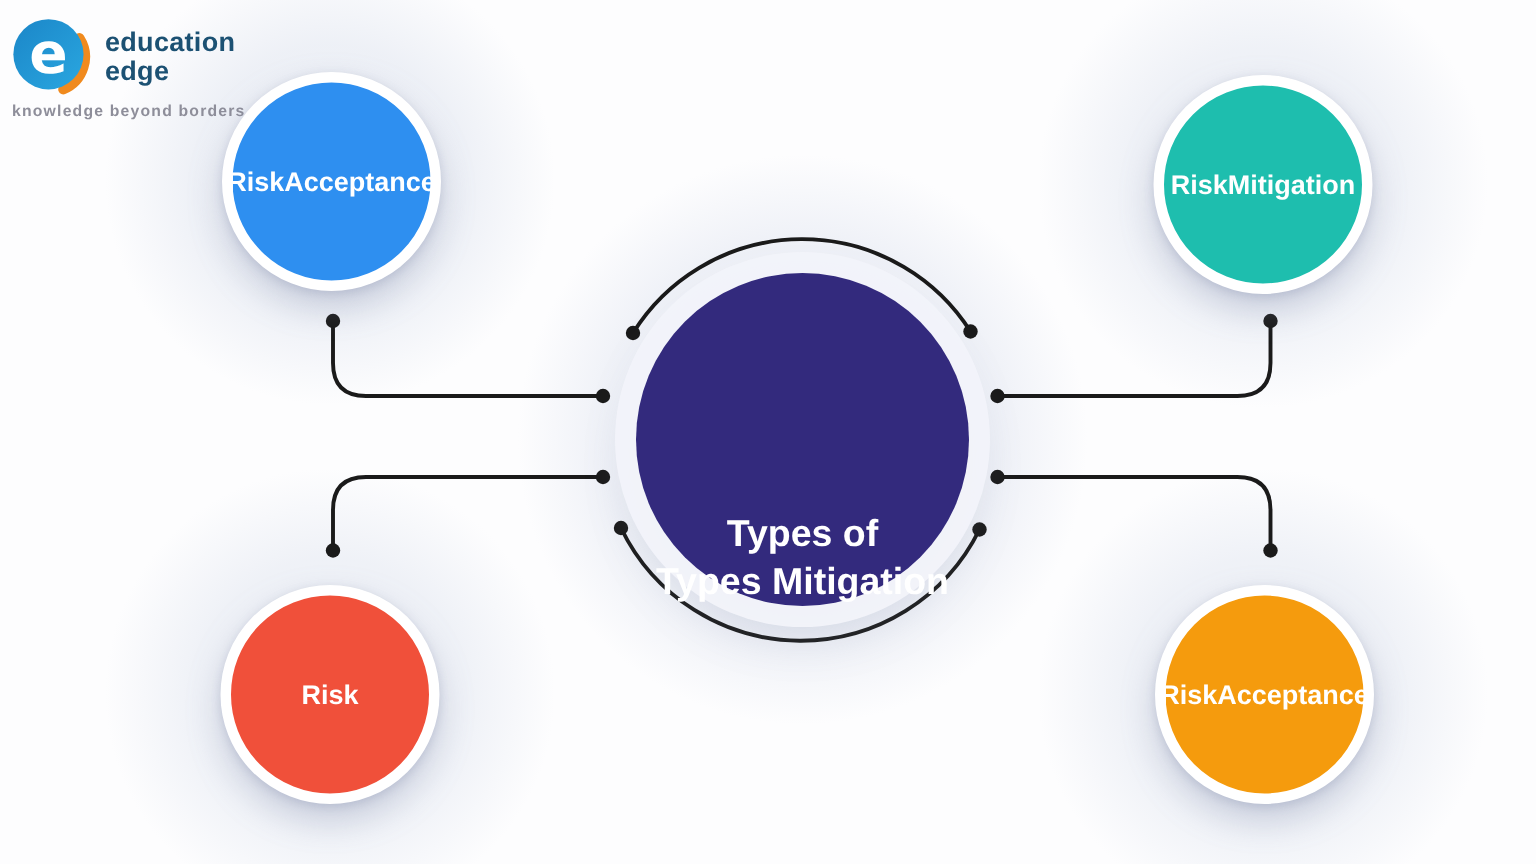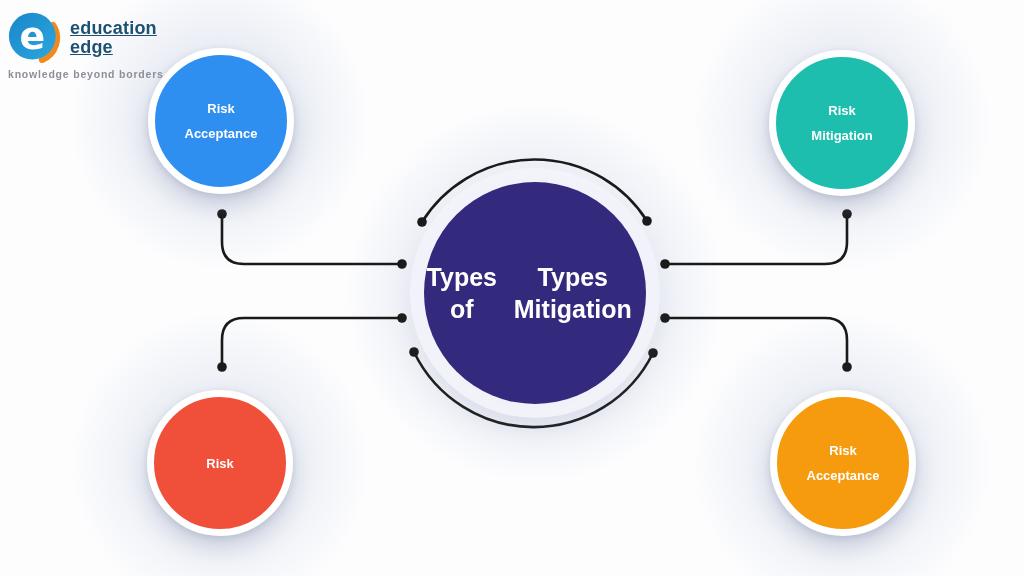--- a/index.html
+++ b/index.html
@@ -33,32 +33,32 @@
   
   .connectors{position:absolute;left:0;top:0;width:1024px;height:576px;}
   .connectors path{stroke:var(--line-color);stroke-width:2.6;fill:none;}
   .connectors circle{fill:var(--line-color);}
 
   
   .node{
     position:absolute;width:132px;height:132px;border-radius:50%;
     border:7px solid #ffffff;
     box-shadow:0 10px 22px rgba(130,140,170,.38), 0 2px 6px rgba(130,140,170,.25);
-    display:flex;flex-direction:column;align-items:center;justify-content:center;
-    color:#ffffff;font-weight:bold;font-size:13px;line-height:25px;text-align:center;
+    display:flex;flex-direction:row;align-items:center;justify-content:center;
+    color:#ffffff;font-weight:bold;font-size:18px;line-height:25px;text-align:center;
   }
   .node-top-left{left:148px;top:48px;}
   .node-top-right{left:769px;top:50px;}
   .node-bottom-left{left:147px;top:390px;}
   .node-bottom-right{left:770px;top:390px;}
 
   .center-circle{
     position:absolute;left:424px;top:182px;width:222px;height:222px;border-radius:50%;
     box-shadow:0 0 0 14px rgba(242,243,250,.95), 0 16px 34px rgba(130,140,170,.30);
-    display:flex;flex-direction:row;align-items:center;justify-content:flex-start;
+    display:flex;flex-direction:column;align-items:center;justify-content:flex-end;
     color:#ffffff;font-weight:bold;font-size:25px;line-height:32px;text-align:center;
   }
 </style>
 </head>
 <body>
 
 <div class="canvas">
 
   <div class="logo">
     <div class="logo-top">
@@ -66,21 +66,21 @@
         <defs>
           <linearGradient id="lgBlue" x1="0" y1="0" x2="1" y2="1">
             <stop offset="0" stop-color="#1b86c8"></stop>
             <stop offset="1" stop-color="#2aa7e0"></stop>
           </linearGradient>
         </defs>
         <path d="M50,17 A26,26 0 0 1 38,55" stroke="#f08a1e" stroke-width="7.5" fill="none" stroke-linecap="round"></path>
         <circle cx="27" cy="29" r="26" fill="url(#lgBlue)"></circle>
         <text x="27" y="43" text-anchor="middle" font-family="DejaVu Sans, sans-serif" font-weight="bold" font-size="42" fill="#ffffff">e</text>
       </svg>
-      <div class="logo-name" style="color: rgb(28, 81, 115); text-decoration: underline;">
+      <div class="logo-name" style="color: rgb(28, 81, 115);">
         <div>education</div>
         <div>edge</div>
       </div>
     </div>
     <div class="logo-tagline" style="color: rgb(142, 142, 154);">knowledge beyond borders</div>
   </div>
 
   <svg class="connectors" viewBox="0 0 1024 576">
 
     <path d="M222,214 L222,242 Q222,264 244,264 L402,264"></path>

